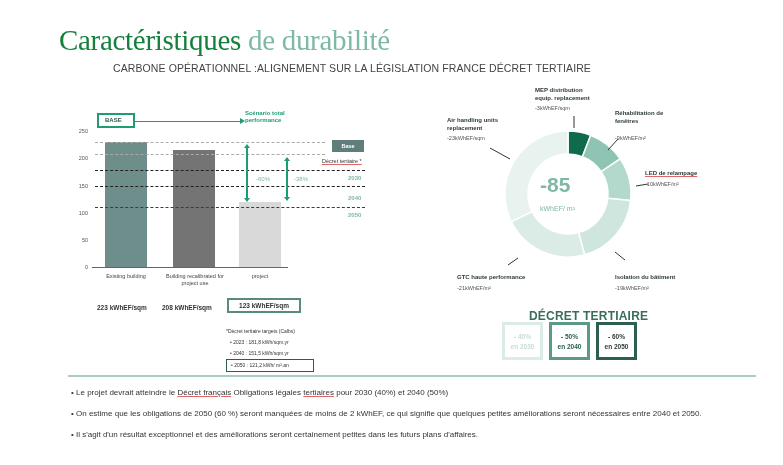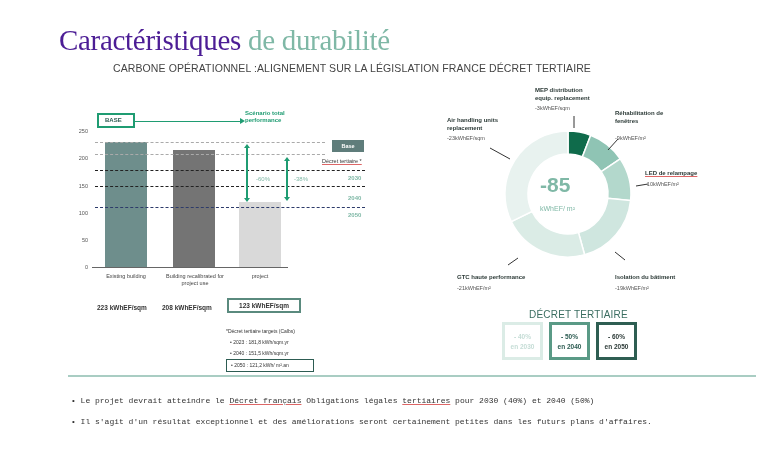--- a/index.html
+++ b/index.html
@@ -1,20 +1,20 @@
 <!DOCTYPE html>
 <html><head>
 <meta charset="utf-8">
 <style>
   * { box-sizing: border-box; margin: 0; padding: 0; }
   html, body { width: 783px; height: 465px; background: #ffffff; overflow: hidden; }
   body { position: relative; font-family: "Liberation Sans", sans-serif; color: #333; }
 
   .title { position: absolute; left: 59px; top: 24px; font-family: "Liberation Serif", serif; font-size: 29px; letter-spacing: -0.3px; white-space: nowrap; }
-  .title .dark { color: #4c1d95; }
+  .title .dark { color: #15803d; }
   .title .light { color: #7fb8a6; }
   .subtitle { position: absolute; left: 65px; top: 62px; font-size: 10.5px; color: #444; letter-spacing: 0.1px; white-space: nowrap; margin-left: 48px; }
 
   
   .ytick { position: absolute; left: 60px; width: 28px; text-align: right; font-size: 5.5px; color: #555; }
   .xaxis { position: absolute; left: 92px; top: 267px; width: 196px; height: 1px; background: #666; }
   .bar { position: absolute; }
   .xlabel { position: absolute; font-size: 5.5px; color: #444; text-align: center; line-height: 7px; }
   .hline { position: absolute; height: 0; border-top-style: dashed; }
   .base-box { position: absolute; left: 97px; top: 113px; width: 38px; height: 15px; border: 2px solid #1f9c72; font-size: 6px; font-weight: bold; color: #2d5c52; padding: 2px 6px; }
@@ -35,25 +35,25 @@
 
   .targets { position: absolute; left: 226px; top: 326px; font-size: 5px; color: #333; line-height: 11px; }
   .targets .tline { padding-left: 4px; }
   .targets .boxed { border: 1px solid #2d5c52; width: 88px; padding-left: 4px; }
 
   
   .dl { position: absolute; text-align: left; line-height: 7.5px; }
   .dl .h { font-size: 6px; font-weight: bold; color: #2d3b38; }
   .dl .v { font-size: 5.5px; color: #555; margin-top: 3px; }
 
-  .dec-title { position: absolute; left: 529px; top: 309px; font-size: 10px; font-weight: normal; color: #3a6d60; letter-spacing: 0.2px; }
+  .dec-title { position: absolute; left: 529px; top: 309px; font-size: 12px; font-weight: bold; color: #3a6d60; letter-spacing: 0.2px; }
   .dec-box { position: absolute; top: 322px; width: 41px; height: 38px; border: 3px solid; text-align: center; font-size: 6.5px; font-weight: bold; padding-top: 7px; line-height: 10px; }
 
   .sep { position: absolute; left: 68px; top: 375px; width: 688px; height: 1.5px; background: #a9cdc3; }
-  .bullets { position: absolute; left: 71px; top: 396px; font-size: 8px; color: #333; font-family: Liberation Mono, monospace; }
+  .bullets { position: absolute; left: 71px; top: 388px; font-size: 8px; color: #333; }
   .bullets div { height: 21px; white-space: nowrap; }
   .u { text-decoration: underline; text-decoration-color: #d66; }
 </style>
 </head>
 <body>
 
 <div class="title">
   <span class="dark">Caractéristiques</span>
   <span class="light">de durabilité</span>
 </div>
@@ -178,14 +178,15 @@
   <div>en 2040</div>
 </div>
 <div class="dec-box" style="left:596px;border-color:#2e5e52;color:#2d3b38">
   <div>- 60%</div>
   <div>en 2050</div>
 </div>
 
 <div class="sep"></div>
 <div class="bullets">
   <div><span>• Le projet devrait atteindre le </span><span class="u">Décret français</span><span> Obligations légales </span><span class="u">tertiaires</span><span> pour 2030 (40%) et 2040 (50%)</span></div>
+  <div>• On estime que les obligations de 2050 (60 %) seront manquées de moins de 2 kWhEF, ce qui signifie que quelques petites améliorations seront nécessaires entre 2040 et 2050.</div>
   <div>• Il s'agit d'un résultat exceptionnel et des améliorations seront certainement petites dans les futurs plans d'affaires.</div>
 </div>
 
 </body></html>

